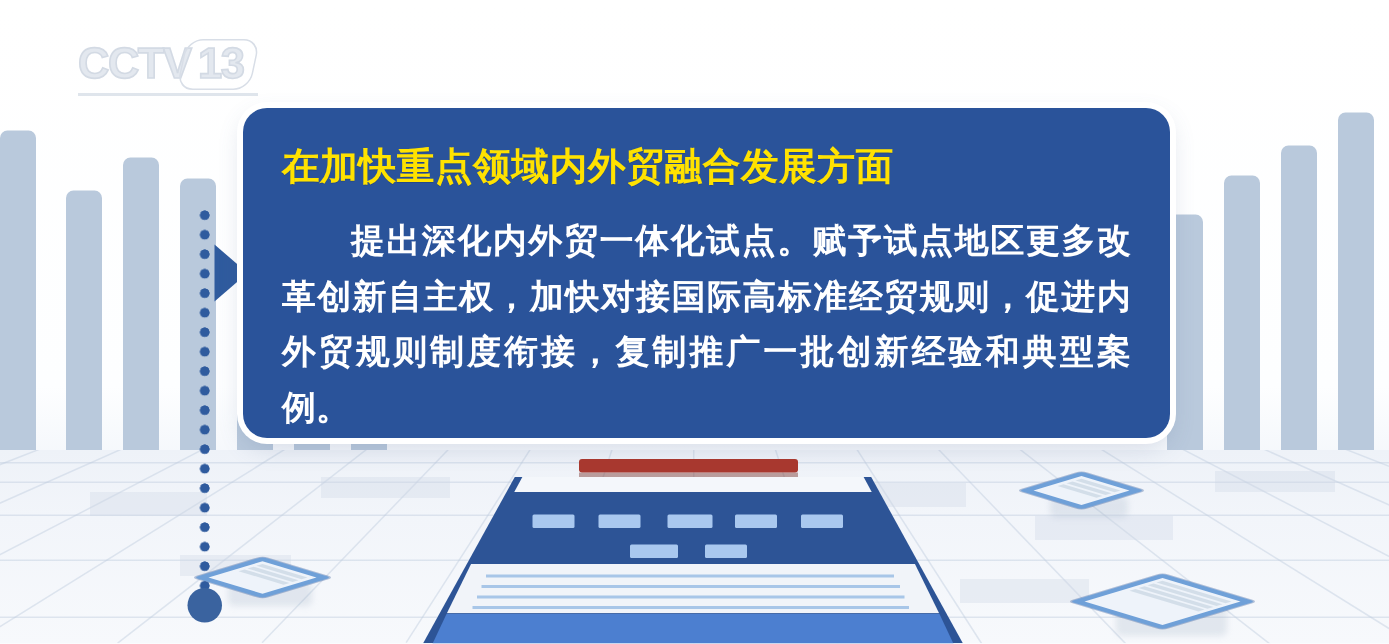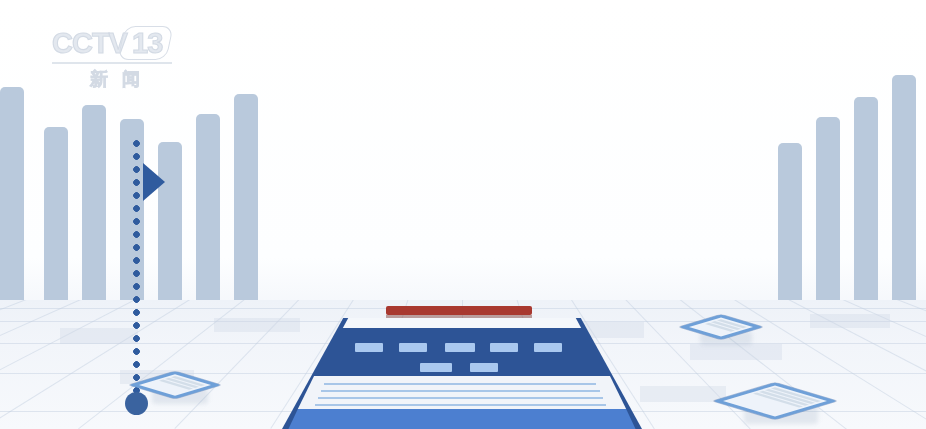--- a/index.html
+++ b/index.html
@@ -319,28 +319,31 @@
       <div class="floor-tile" style="left: 120px; top: 70px; width: 74px; height: 14px;"></div>
       <div class="floor-tile" style="left: 470px; top: 76px; width: 90px; height: 16px;"></div>
       <div class="floor-tile" style="left: 640px; top: 86px; width: 86px; height: 16px;"></div>
     </div>
 
   <div class="logo">
     <div class="logo-main">
       <span>CCTV</span><span class="logo-13"><span>13</span></span>
     </div>
     <div class="logo-rule"></div>
-    <div class="logo-sub">新闻</div>
   </div>
 
   <div class="dotline"></div>
   <div class="dot-end"></div>
 
   <div class="arrow"></div>
 
+  <div class="callout">
+    <div class="callout-title">在加快重点领域内外贸融合发展方面</div>
+    <div class="callout-body">提出深化内外贸一体化试点。赋予试点地区更多改革创新自主权，加快对接国际高标准经贸规则，促进内外贸规则制度衔接，复制推广一批创新经验和典型案例。</div>
+  </div>
 
   <div class="doc-main">
     <div class="doc-red-shadow"></div>
     <div class="doc-red"></div>
     <div class="doc-body"></div>
     <div class="doc-white-top"></div>
 
     <div class="doc-chip" style="left:73px;  top:37px; width:28px;"></div>
     <div class="doc-chip" style="left:117px; top:37px; width:28px;"></div>
     <div class="doc-chip" style="left:163px; top:37px; width:30px;"></div>

